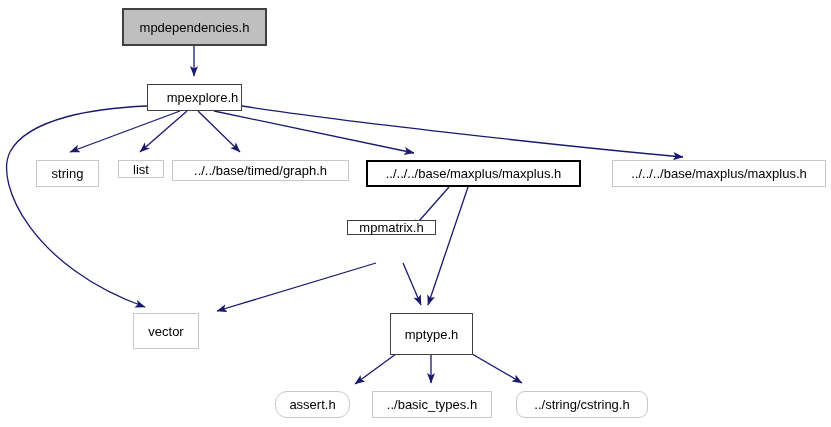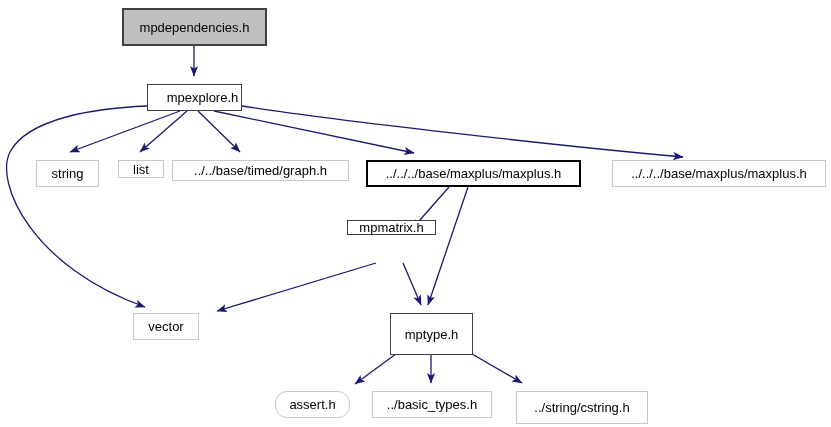--- a/index.html
+++ b/index.html
@@ -97,29 +97,29 @@
       </div>
       <div class="node-box bold" style="left: 366px; top: 160px; width: 215px; height: 27px;">
         <span class="node-label">../../../base/maxplus/maxplus.h</span>
       </div>
       <div class="node-box plain" style="left: 612px; top: 160px; width: 214px; height: 27px;">
         <span class="node-label">../../../base/maxplus/maxplus.h</span>
       </div>
       <div class="node-box solid" style="left: 347px; top: 220px; width: 89px; height: 15px; align-items: flex-end;">
         <span class="node-label">mpmatrix.h</span>
       </div>
-      <div class="node-box plain" style="left: 133px; top: 313px; width: 66px; height: 27px;">
+      <div class="node-box plain" style="left: 133px; top: 313px; width: 66px; height: 36px;">
         <span class="node-label">vector</span>
       </div>
       <div class="node-box solid" style="left: 390px; top: 313px; width: 83px; height: 42px;">
         <span class="node-label">mptype.h</span>
       </div>
       <div class="node-box plain" style="left: 275px; top: 391px; width: 75px; height: 27px; border-radius: 12px;">
         <span class="node-label">assert.h</span>
       </div>
       <div class="node-box plain" style="left: 372px; top: 391px; width: 120px; height: 27px;">
         <span class="node-label">../basic_types.h</span>
       </div>
-      <div class="node-box plain" style="left: 516px; top: 391px; width: 132px; height: 33px;">
+      <div class="node-box plain" style="left: 516px; top: 391px; width: 132px; height: 27px; border-radius: 9px;">
         <span class="node-label">../string/cstring.h</span>
       </div>
     </div>
 </div>
 
 </body></html>

